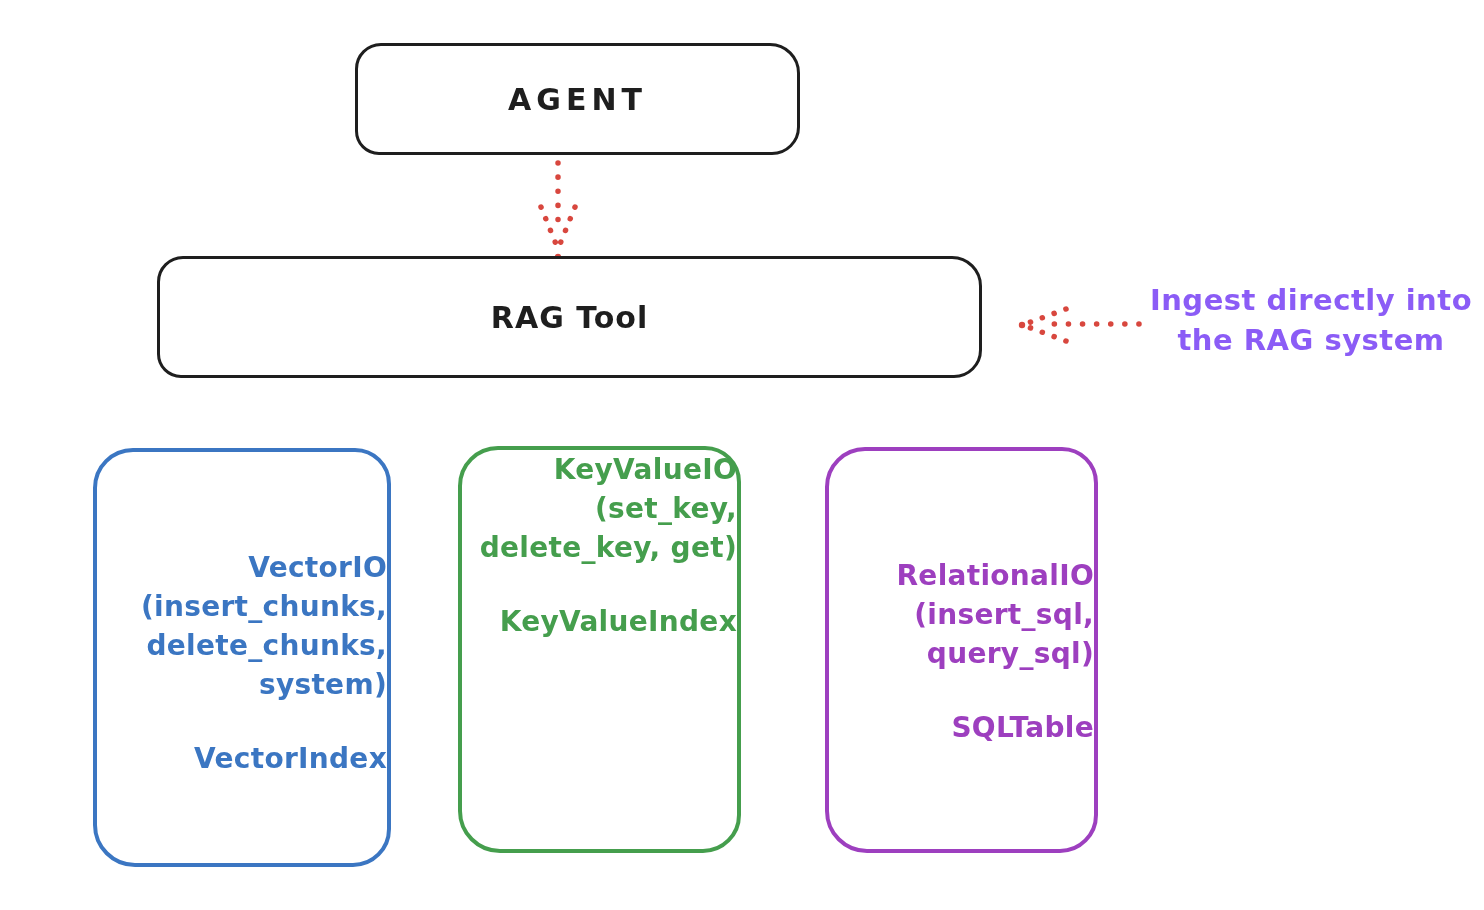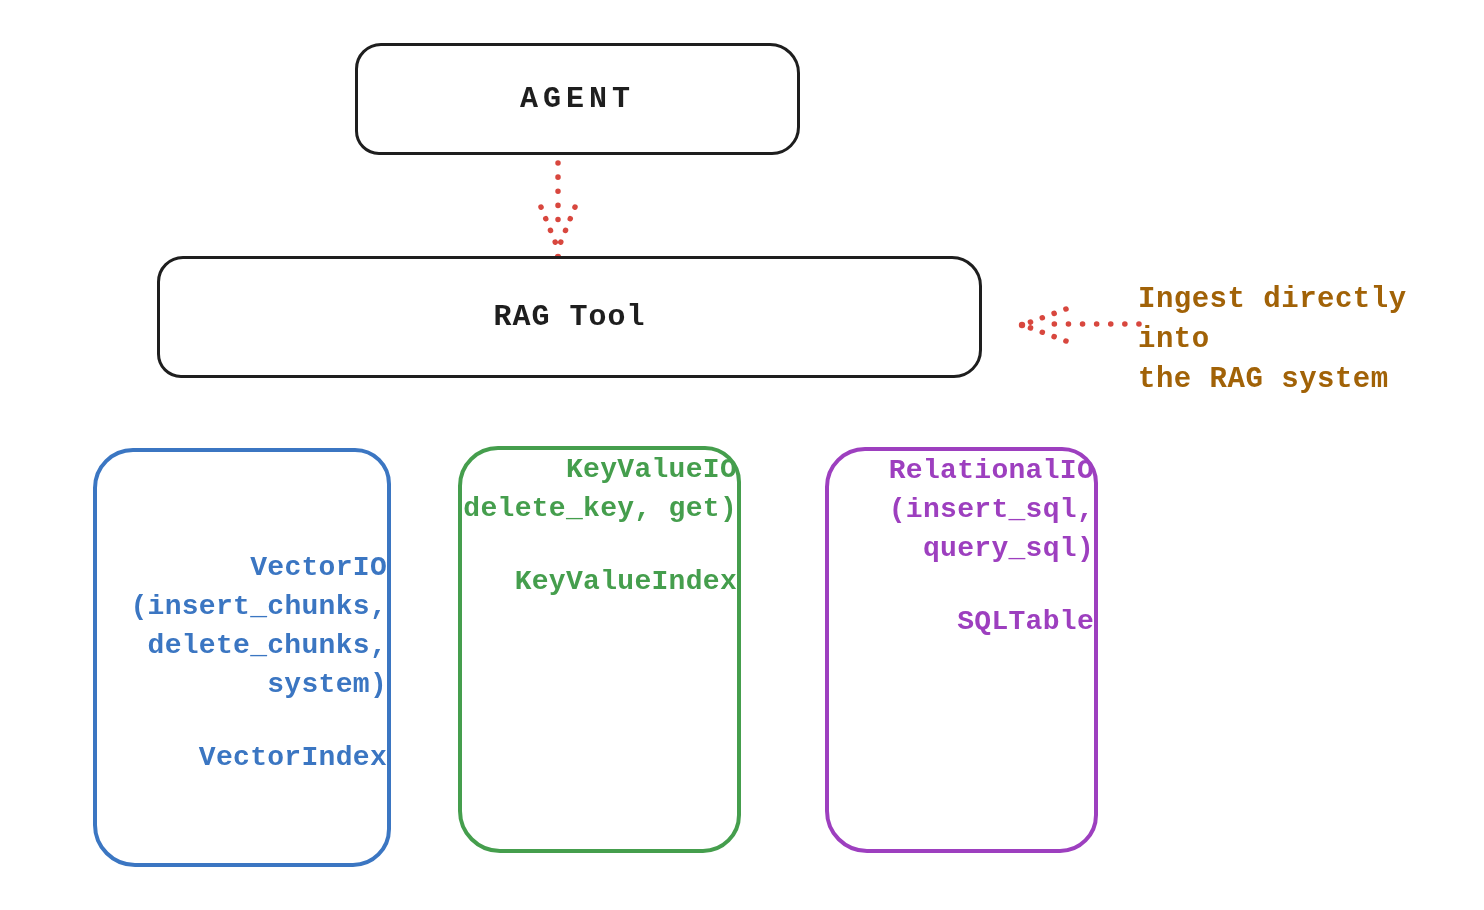--- a/index.html
+++ b/index.html
@@ -7,21 +7,20 @@
     padding: 0;
     background: #ffffff;
     font-family: "DejaVu Sans", sans-serif;
   }
   .canvas {
     position: relative;
     width: 1484px;
     height: 910px;
     background: #ffffff;
     overflow: hidden;
-    font-family: Liberation Mono, monospace;
   }
   .node {
     position: absolute;
     box-sizing: border-box;
     background: #ffffff;
     display: flex;
     align-items: center;
     justify-content: center;
   }
   .node.black {
@@ -76,36 +75,37 @@
     left: 430px; top: 446px;
     width: 283px; height: 407px;
     border: 4px solid #459e4d;
     color: #459e4d;
   }
   .backend.purple {
     left: 797px; top: 447px;
     width: 273px; height: 406px;
     border: 4px solid #9d3fbf;
     color: #9d3fbf;
+    padding-top: 105px;
   }
   .arrow {
     position: absolute;
   }
   .arrow-down {
     left: 530px; top: 158px;
   }
   .arrow-left {
     left: 1014px; top: 300px;
   }
   .annotation {
     position: absolute;
     left: 1138px; top: 280px;
     width: 346px;
-    text-align: left;
-    color: #a16207;
+    text-align: center;
+    color: #8b5cf6;
     font-size: 29px;
     font-weight: 700;
     line-height: 40px;
     letter-spacing: 0.5px;
   }
 </style>
 </head>
 <body>
 
 <div class="canvas">
@@ -143,20 +143,21 @@
       <div>(insert_chunks,</div>
       <div>delete_chunks,</div>
       <div>system)</div>
     </div>
     <div class="index-label">VectorIndex</div>
   </div>
 
   <div class="node backend green">
     <div class="lines">
       <div>KeyValueIO</div>
+      <div>(set_key,</div>
       <div>delete_key, get)</div>
     </div>
     <div class="index-label">KeyValueIndex</div>
   </div>
 
   <div class="node backend purple">
     <div class="lines">
       <div>RelationalIO</div>
       <div>(insert_sql,</div>
       <div>query_sql)</div>

